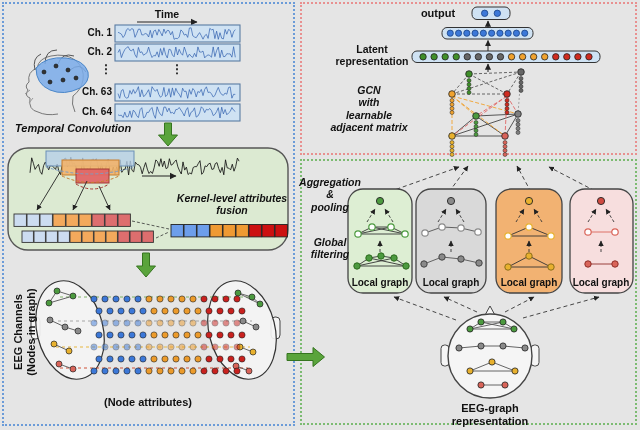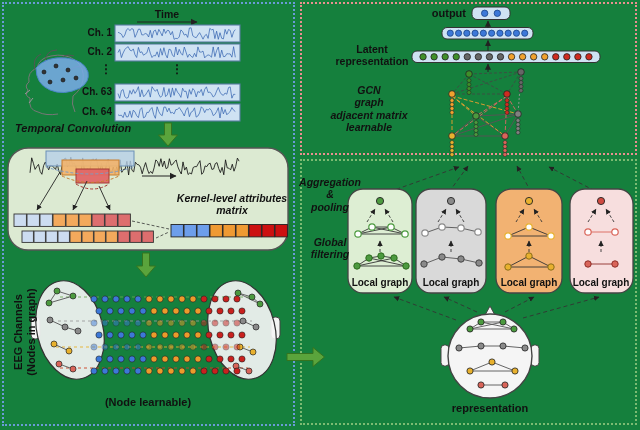--- a/index.html
+++ b/index.html
@@ -1,16 +1,16 @@
 <!DOCTYPE html>
 <html><head>
 <meta charset="utf-8">
 <style>
   html,body{margin:0;padding:0;background:#fff;}
-  .stage{position:relative;width:640px;height:430px;background:#15803d;overflow:hidden;
+  .stage{position:relative;width:640px;height:430px;background:#e5e5e5;overflow:hidden;
          font-family:"Liberation Sans",sans-serif;}
   .panel{position:absolute;box-sizing:border-box;background:transparent;}
   .panel-input {left:2px;top:2px;width:293px;height:424px;border:2px dotted #6b9bd8;}
   .panel-global{left:300px;top:2px;width:337px;height:153px;border:2px dotted #e89090;}
   .panel-local {left:300px;top:159px;width:337px;height:266px;border:2px dotted #7cbb72;}
   svg.fig{position:absolute;left:0;top:0;z-index:2;}
   .lbl{position:absolute;z-index:3;color:#111;font-weight:bold;line-height:1.18;white-space:nowrap;}
   .lbl.wrap{white-space:normal;}
   .i{font-style:italic;} .c{text-align:center;} .r{text-align:right;}
   .rot{transform:rotate(-90deg);}
@@ -546,60 +546,61 @@
   <div class="lbl r" style="left:70px;top:46px;width:42px;font-size:10px;">Ch. 2</div>
   <div class="lbl r" style="left:70px;top:62px;width:42px;font-size:12px;">⋮</div>
   <div class="lbl c" style="left:156px;top:62px;width:42px;font-size:12px;">⋮</div>
   <div class="lbl r" style="left:70px;top:86px;width:42px;font-size:10px;">Ch. 63</div>
   <div class="lbl r" style="left:70px;top:106px;width:42px;font-size:10px;text-align:right;">Ch. 64</div>
 
   <div class="lbl i" style="left:15px;top:122px;font-size:11px;">Temporal Convolution</div>
 
   <div class="lbl i c wrap" style="left:176px;top:192px;width:112px;font-size:10.5px;">
     <div>Kernel-level attributes</div>
-    <div>matrix</div>
+    <div>fusion</div>
   </div>
 
   <div class="lbl c rot wrap" style="left:-34px;top:318px;width:120px;height:28px;font-size:11px;">
     <div>EEG Channels</div>
     <div>(Nodes in graph)</div>
   </div>
 
   <div class="lbl c wrap" style="left:88px;top:396px;width:120px;font-size:11px;">
-    <div>(Node learnable)</div>
-  </div>
-
-  <div class="lbl r" style="left:410px;top:7px;width:56px;font-size:11px;">output</div>
+    <div>(Node attributes)</div>
+  </div>
+
+  <div class="lbl r" style="left:410px;top:7px;width:56px;font-size:11px;text-align:center;">output</div>
 
   <div class="lbl c wrap" style="left:330px;top:43px;width:84px;font-size:10.5px;">
     <div>Latent</div>
     <div>representation</div>
   </div>
 
   <div class="lbl i c wrap" style="left:315px;top:84px;width:108px;font-size:10.5px;">
     <div>GCN</div>
-    <div>graph</div>
+    <div>with</div>
+    <div>learnable</div>
     <div>adjacent matrix</div>
-    <div>learnable</div>
   </div>
 
 
   <div class="lbl i c wrap" style="left:290px;top:176px;width:80px;font-size:10.5px;">
     <div>Aggregation</div>
     <div>&amp;</div>
     <div>pooling</div>
   </div>
 
   <div class="lbl i c wrap" style="left:295px;top:236px;width:70px;font-size:10.5px;">
     <div>Global</div>
     <div>filtering</div>
   </div>
 
   <div class="lbl c" style="left:340px;top:277px;width:80px;font-size:10px;">Local graph</div>
   <div class="lbl c" style="left:411px;top:277px;width:80px;font-size:10px;">Local graph</div>
   <div class="lbl c" style="left:489px;top:277px;width:80px;font-size:10px;">Local graph</div>
   <div class="lbl c" style="left:561px;top:277px;width:80px;font-size:10px;">Local graph</div>
 
   <div class="lbl c wrap" style="left:434px;top:402px;width:112px;font-size:11px;">
+    <div>EEG-graph</div>
     <div>representation</div>
   </div>
 
 </div>
 
 </body></html>

